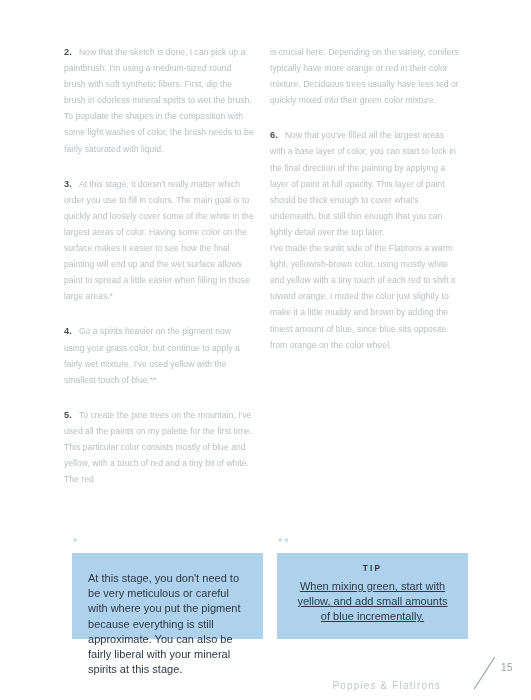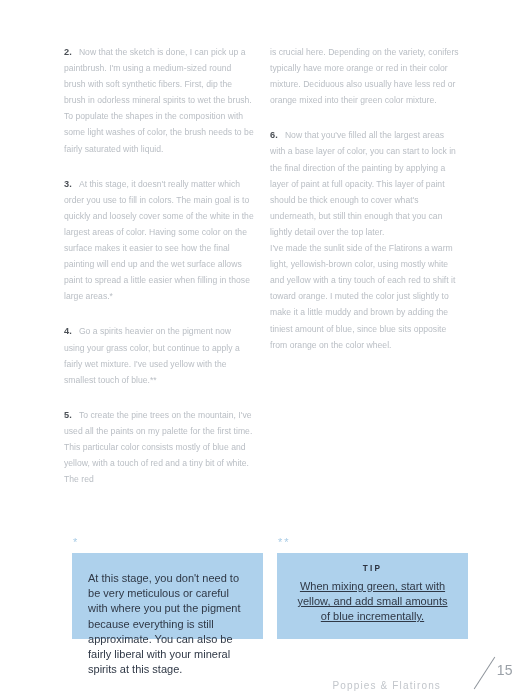--- a/index.html
+++ b/index.html
@@ -128,41 +128,41 @@
     width: 1px;
     height: 38px;
     background: #8e949b;
     transform: rotate(33deg);
     transform-origin: center;
   }
   .footer-page {
     position: absolute;
     right: 18px;
     top: 4px;
-    font-size: 14px;
+    font-size: 10px;
     color: #9aa0a7;
     letter-spacing: 0.4px;
   }
 </style>
 </head>
 <body>
 
 <div class="page">
 
   <div class="columns">
 
     <div class="column">
       <p class="para"><span class="step">2.</span><span>Now that the sketch is done, I can pick up a paintbrush. I'm using a medium-sized round brush with soft synthetic fibers. First, dip the brush in odorless mineral spirits to wet the brush. To populate the shapes in the composition with some light washes of color, the brush needs to be fairly saturated with liquid.</span></p>
       <p class="para"><span class="step">3.</span><span>At this stage, it doesn't really matter which order you use to fill in colors. The main goal is to quickly and loosely cover some of the white in the largest areas of color. Having some color on the surface makes it easier to see how the final painting will end up and the wet surface allows paint to spread a little easier when filling in those large areas.*</span></p>
       <p class="para"><span class="step">4.</span><span>Go a spirits heavier on the pigment now using your grass color, but continue to apply a fairly wet mixture. I've used yellow with the smallest touch of blue.**</span></p>
       <p class="para tight"><span class="step">5.</span><span>To create the pine trees on the mountain, I've used all the paints on my palette for the first time. This particular color consists mostly of blue and yellow, with a touch of red and a tiny bit of white. The red</span></p>
     </div>
 
     <div class="column">
-      <p class="para"><span>is crucial here. Depending on the variety, conifers typically have more orange or red in their color mixture. Deciduous also usually have less red or orange mixed into their green color mixture.</span></p>
+      <p class="para"><span>is crucial here. Depending on the variety, conifers typically have more orange or red in their color mixture. Deciduous trees usually have less red or quickly mixed into their green color mixture.</span></p>
       <p class="para tight"><span class="step">6.</span><span>Now that you've filled all the largest areas with a base layer of color, you can start to lock in the final direction of the painting by applying a layer of paint at full opacity. This layer of paint should be thick enough to cover what's underneath, but still thin enough that you can lightly detail over the top later.</span></p>
       <p class="para"><span>I've made the sunlit side of the Flatirons a warm light, yellowish-brown color, using mostly white and yellow with a tiny touch of each red to shift it toward orange. I muted the color just slightly to make it a little muddy and brown by adding the tiniest amount of blue, since blue sits opposite from orange on the color wheel.</span></p>
     </div>
 
   </div>
 
   <div class="callouts">
 
     <div class="callout-wrap">
       <div class="callout-marker">*</div>

